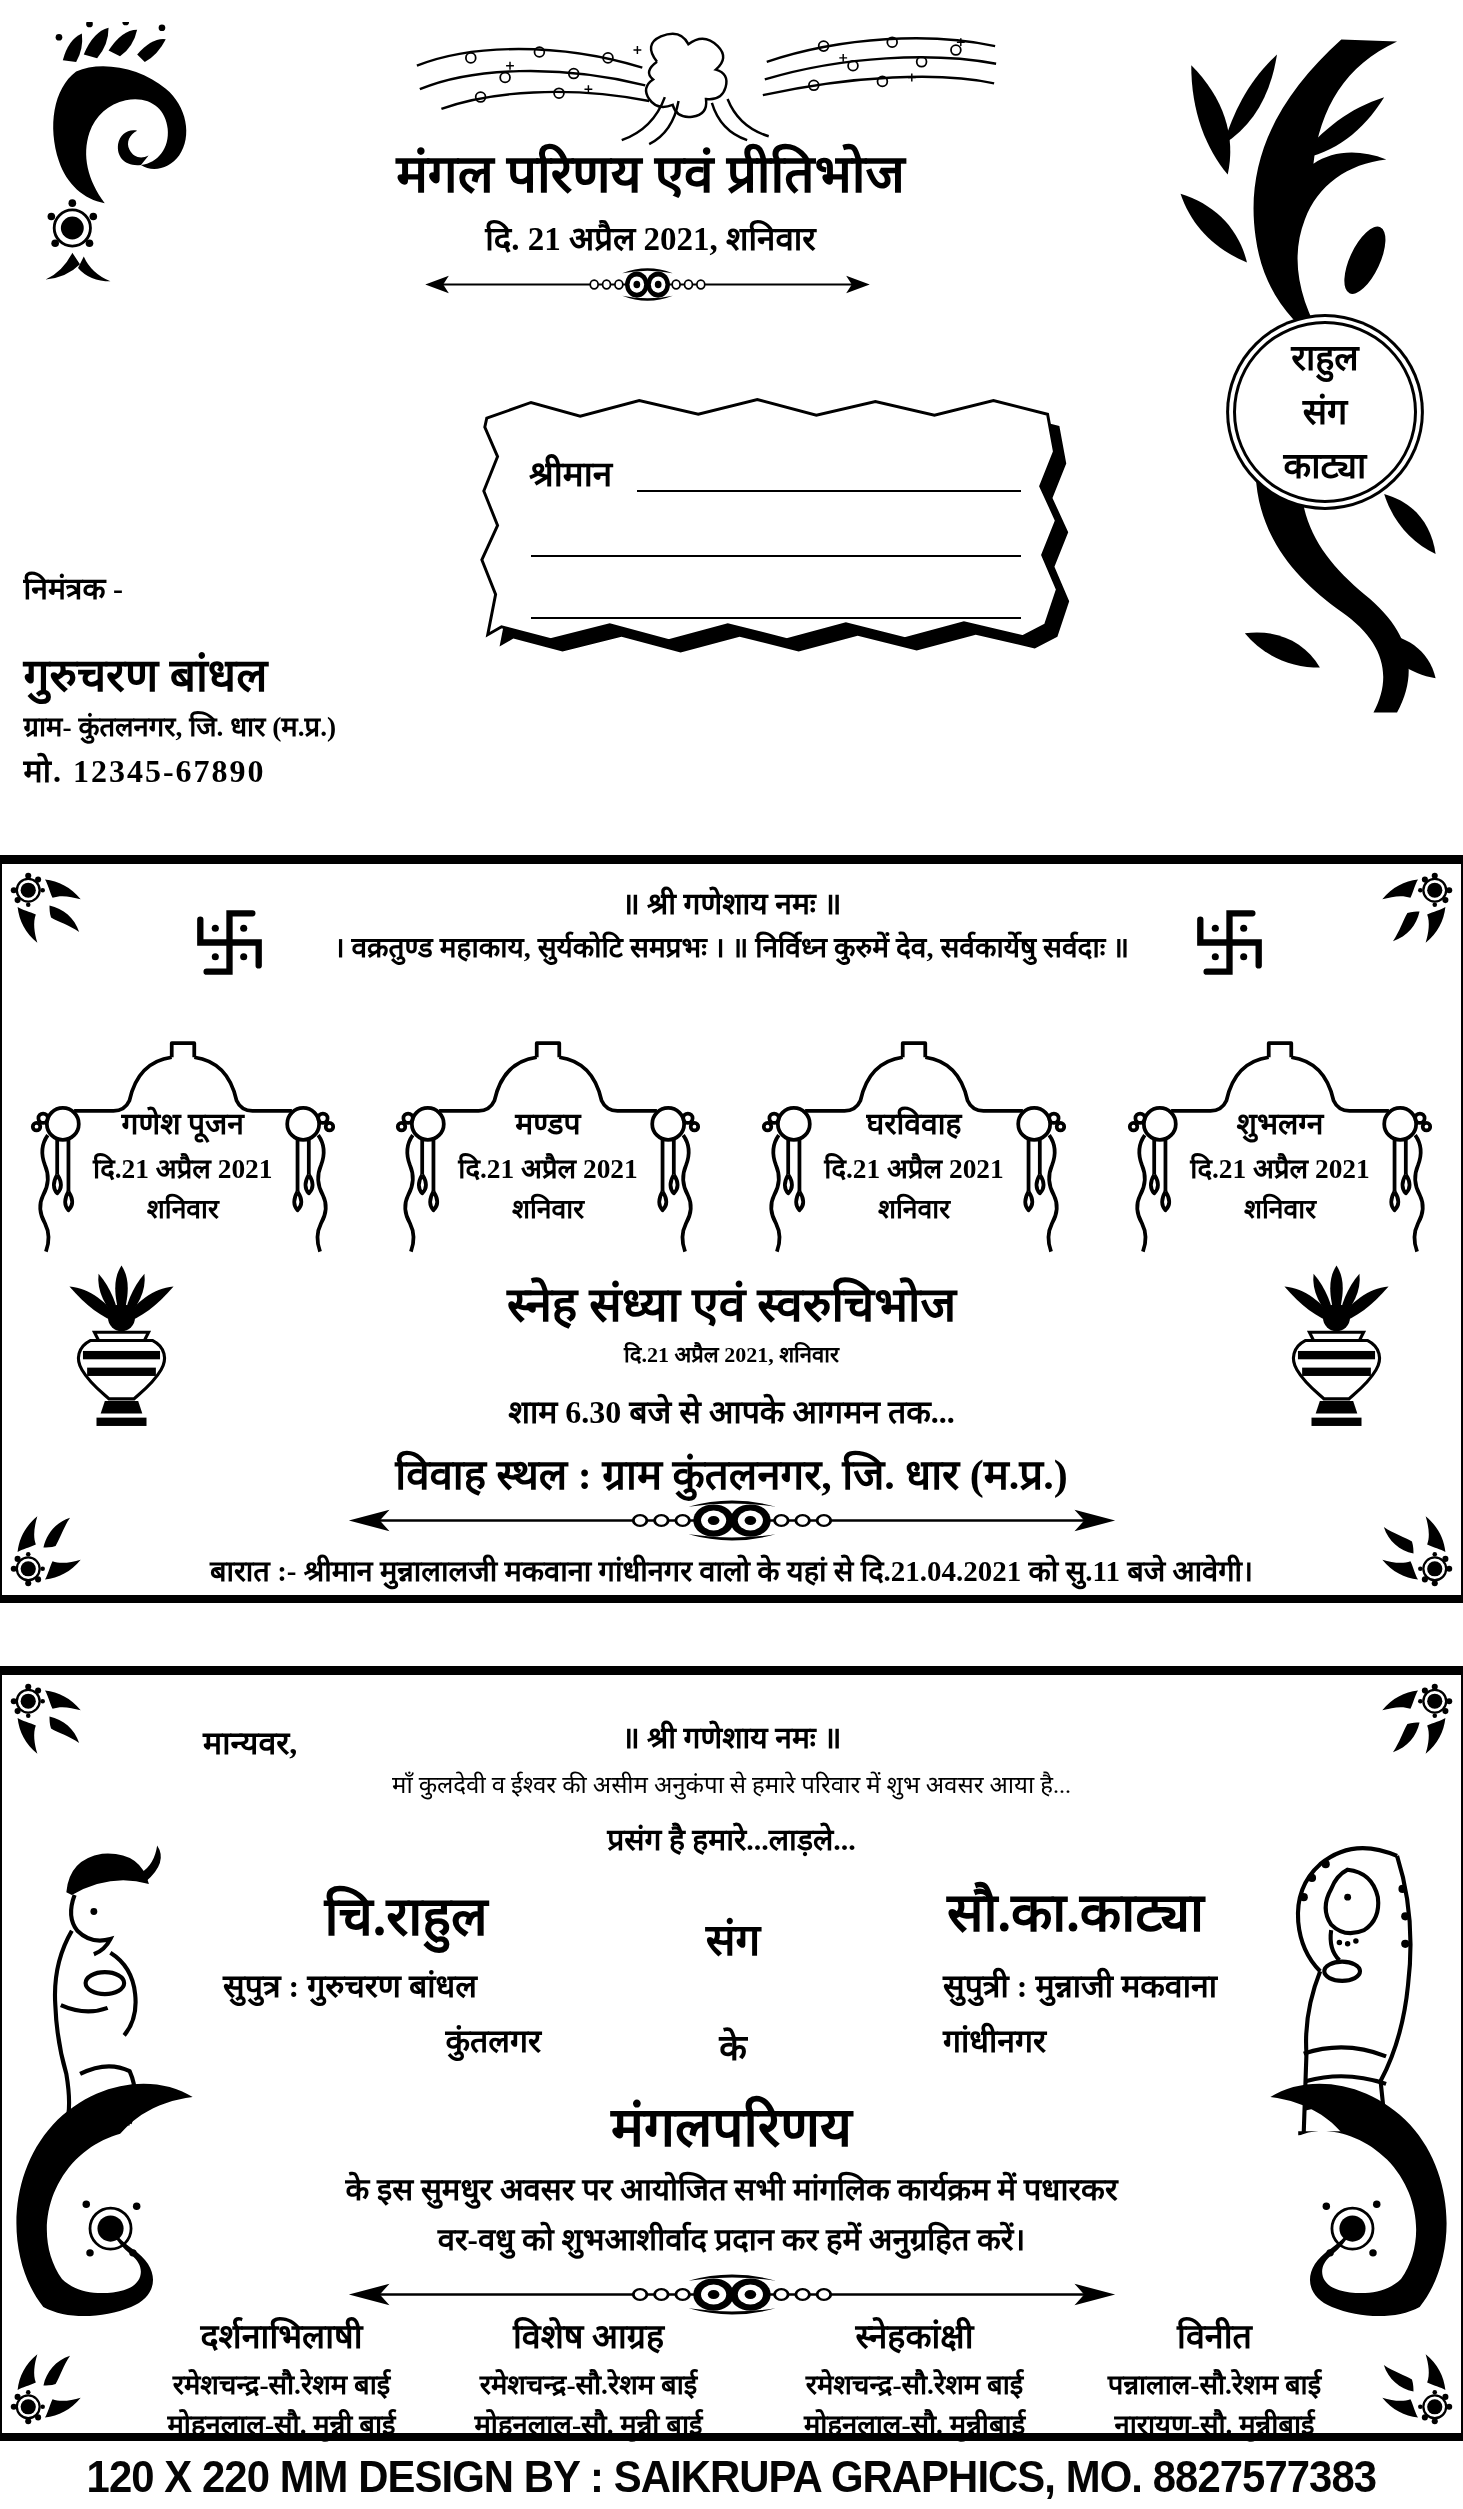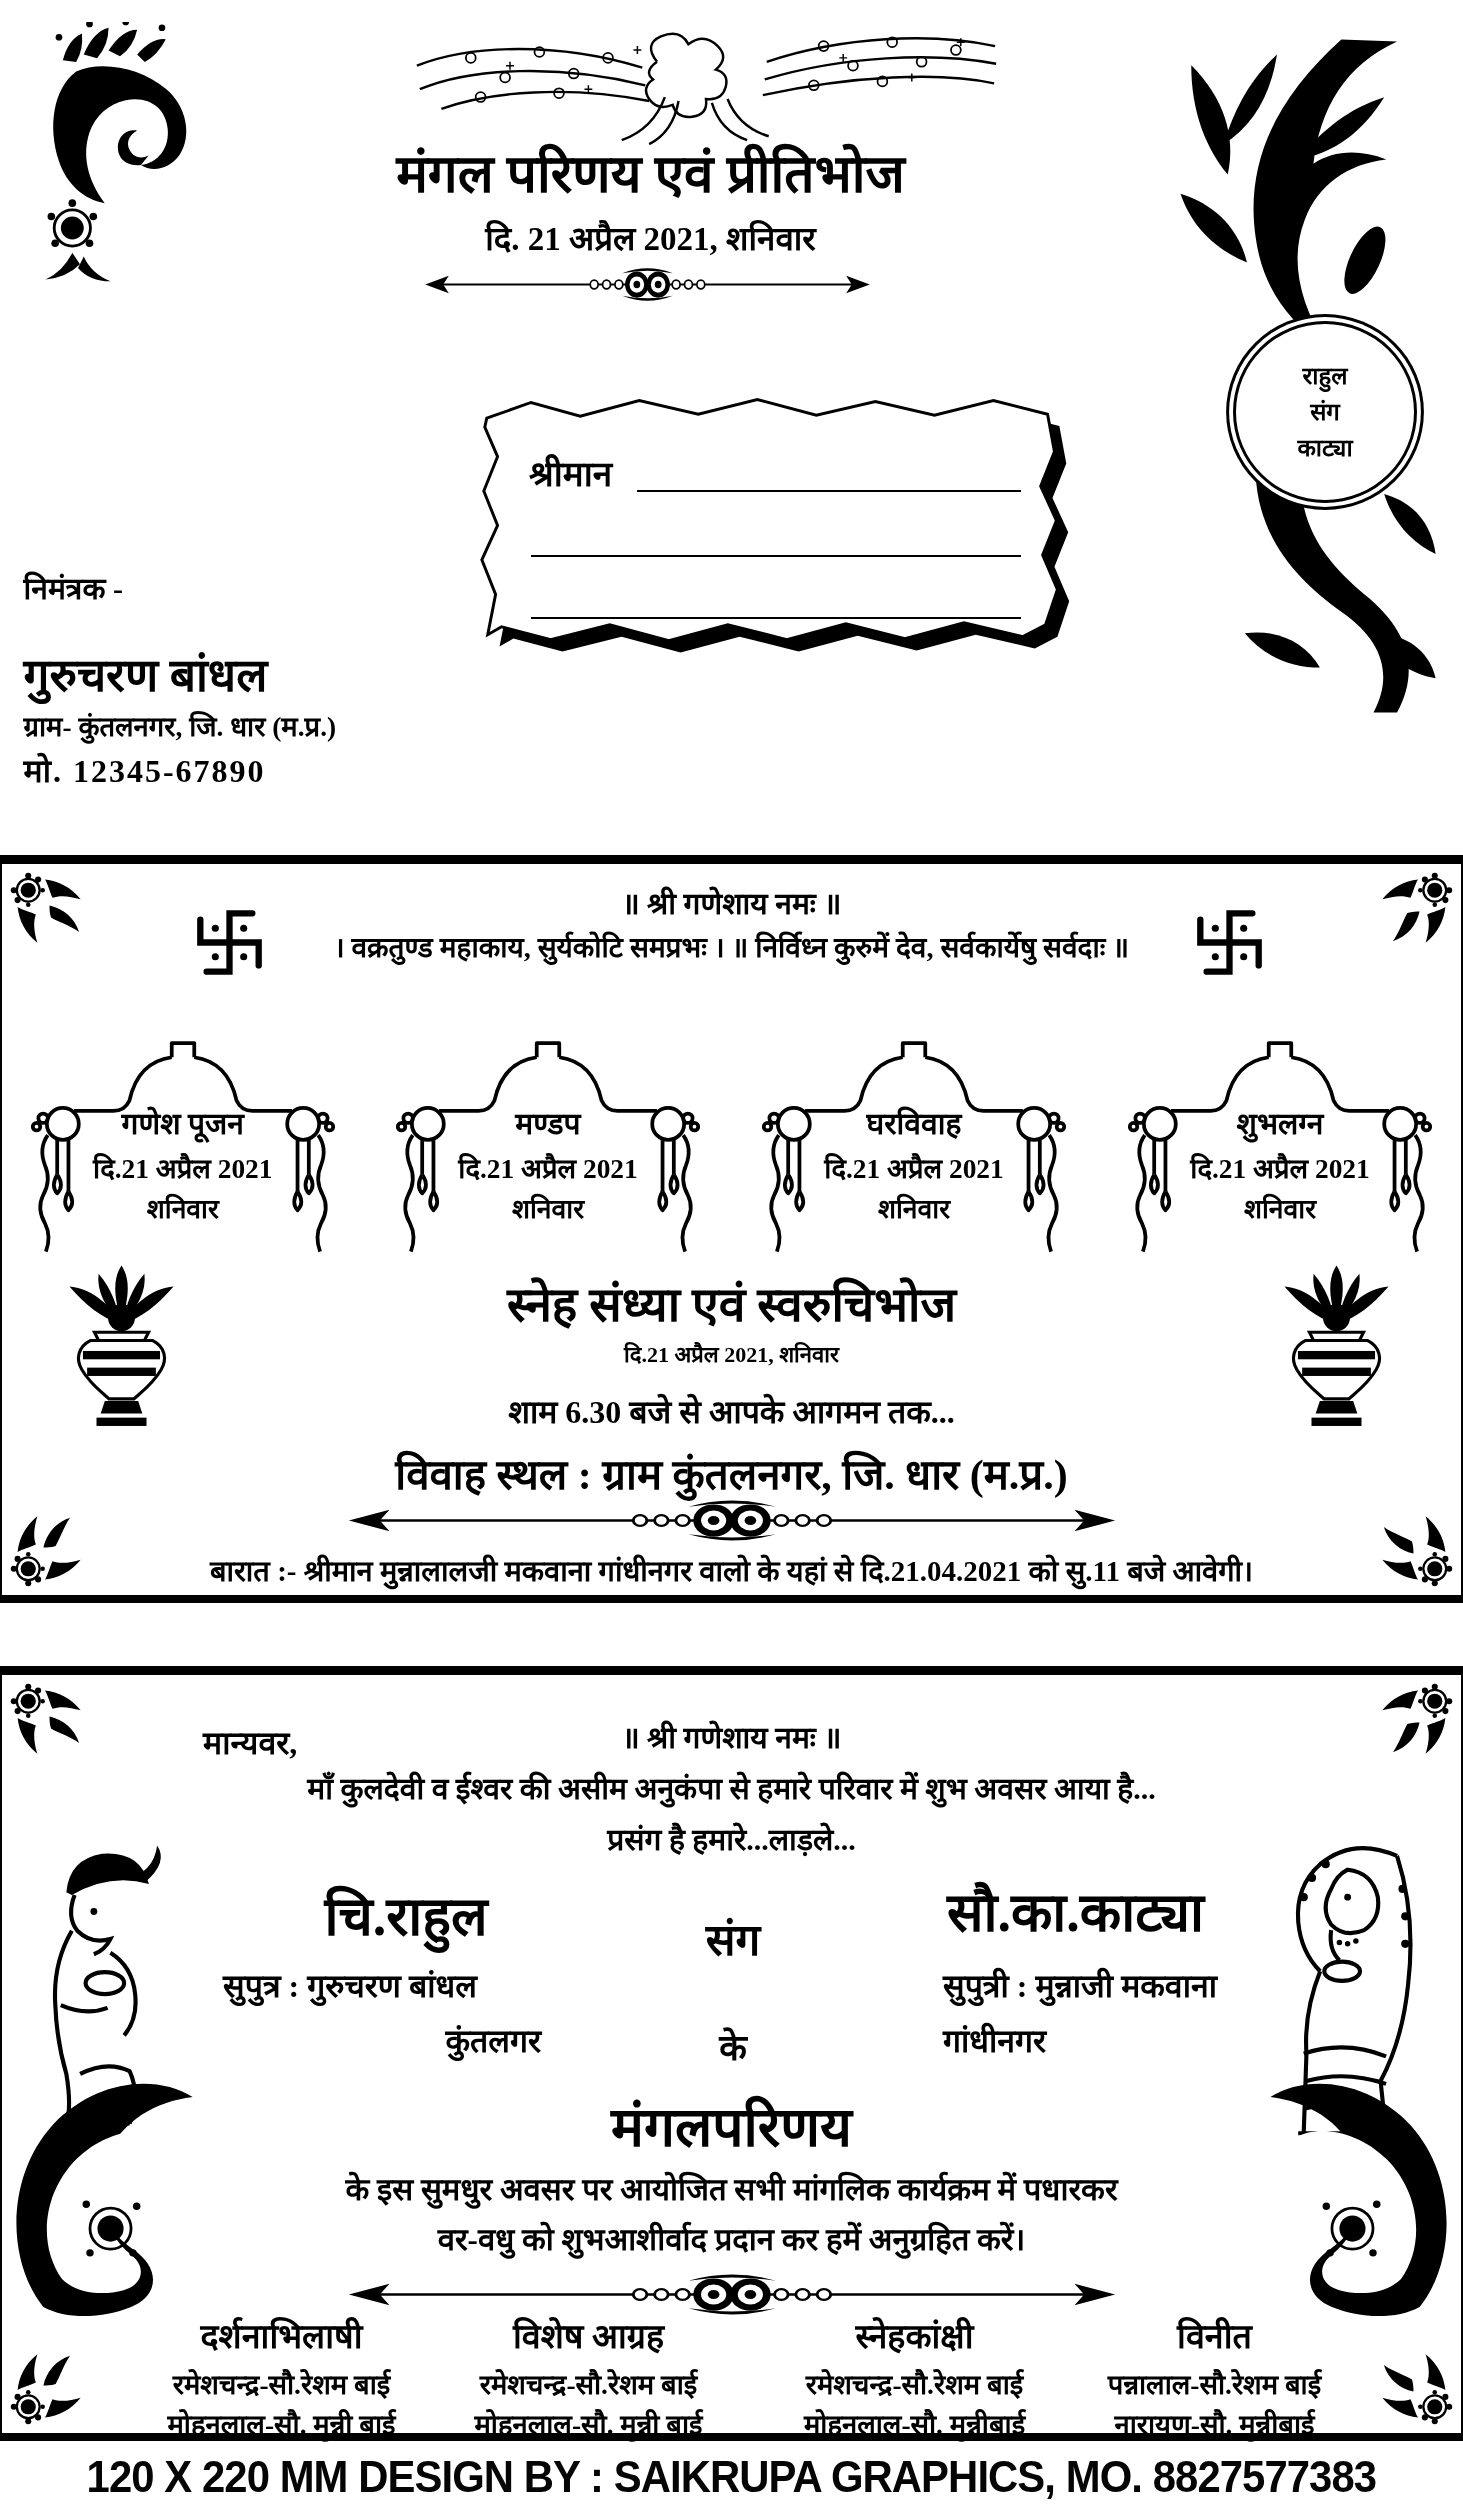--- a/index.html
+++ b/index.html
@@ -13,21 +13,21 @@
   .p1-ganesh{left:34px;top:21.6px;width:172px;height:267px;}
   .p1-dupatta{left:412px;top:2px;width:588px;height:149px;}
   .p1-titleblock{left:229px;top:145px;width:843px;}
   .p1-title{margin:0;font-size:53px;font-weight:bold;line-height:1.1;}
   .p1-date{margin-top:11.8px;font-size:33px;font-weight:bold;}
   .p1-divider{left:423px;top:267px;width:449px;height:35px;}
   .p1-branch{left:1108px;top:33px;width:338px;height:686px;}
   .p1-oval{left:1233px;top:321px;width:178px;height:176px;border-radius:50%;
            border:3.9px solid #000;box-shadow:0 0 0 3.9px #fff,0 0 0 6.9px #000;
            background:#fff;display:flex;flex-direction:column;justify-content:center;align-items:center;}
-  .p1-oval span{font-size:24px;font-weight:bold;line-height:1.5;text-align:center;}
+  .p1-oval span{font-size:36px;font-weight:bold;line-height:1.5;text-align:center;}
   .p1-shriman{left:472px;top:382px;width:610px;height:282px;}
   .shriman-label{left:57px;top:67px;font-size:35px;font-weight:bold;}
   .write-line{border-top:2.9px solid #000;height:0;}
   .sline1{left:165px;top:108px;width:384px;}
   .sline2{left:59px;top:173px;width:490px;}
   .sline3{left:59px;top:235px;width:490px;}
   .p1-inviter{left:23.5px;top:567px;width:451px;}
   .inv-label{font-size:30px;font-weight:bold;margin-bottom:7.8px;}
   .inv-name{font-size:46px;font-weight:bold;line-height:1.15;margin-top:42px;}
   .inv-addr{font-size:27.4px;font-weight:bold;margin-top:3.9px;}
@@ -59,21 +59,21 @@
   .p2-venue{top:580px;left:0;width:100%;font-size:42px;font-weight:bold;}
   .kalash-l{left:57px;top:390px;width:125px;height:196px;}
   .kalash-r{left:1272px;top:390px;width:125px;height:196px;transform:scaleX(-1);}
   .p2-divider{left:343px;top:635px;width:774px;height:43px;}
   .p2-baraat{top:686px;left:39px;right:39px;font-size:29px;font-weight:bold;}
 
   
   .panel3{top:1666px;height:758px;}
   .p3-salutation{left:201px;top:45px;font-size:32px;font-weight:bold;}
   .p3-mantra{top:41px;left:0;width:100%;font-size:30px;font-weight:bold;}
-  .p3-intro1{top:92px;left:0;width:100%;font-size:30px;font-weight:bold;}
+  .p3-intro1{top:92px;left:0;width:100%;font-size:24px;font-weight:normal;}
   .p3-intro2{top:143px;left:0;width:100%;font-size:30px;font-weight:bold;}
   .p3-groom-art{left:21.6px;top:165px;width:181px;height:289px;}
   .p3-bride-art{left:1257px;top:159px;width:191px;height:302px;}
   .p3-groom-name{left:208px;top:202px;width:392px;font-size:54px;font-weight:bold;}
   .p3-groom-parent{left:147px;top:288px;width:402px;font-size:32px;font-weight:bold;}
   .p3-groom-place{left:147px;top:343px;width:392px;font-size:32px;font-weight:bold;text-align:right;}
   .p3-sang{left:633px;top:233px;width:196px;font-size:44px;font-weight:bold;}
   .p3-ke{left:633px;top:347px;width:196px;font-size:36px;font-weight:bold;}
   .p3-bride-name{left:853px;top:198px;width:441px;font-size:54px;font-weight:bold;}
   .p3-bride-parent{left:872px;top:288px;width:412px;font-size:32px;font-weight:bold;}

